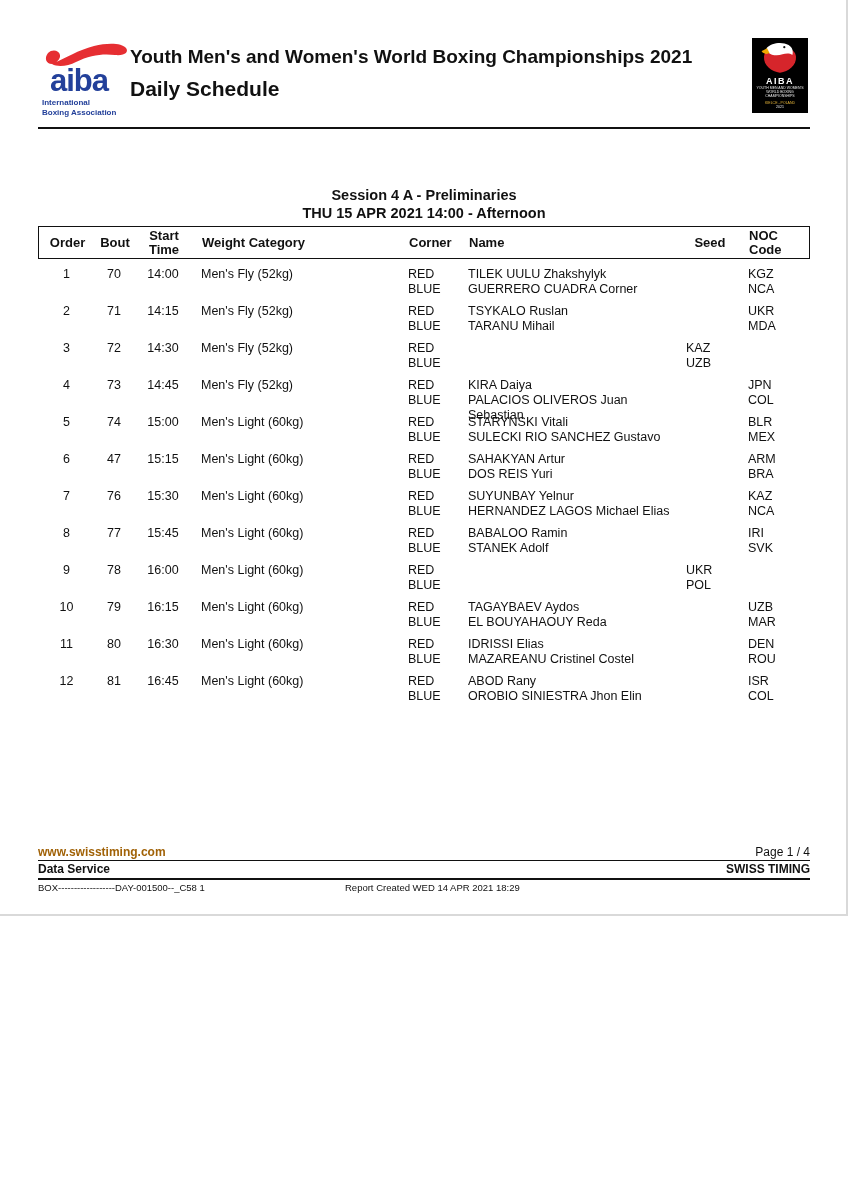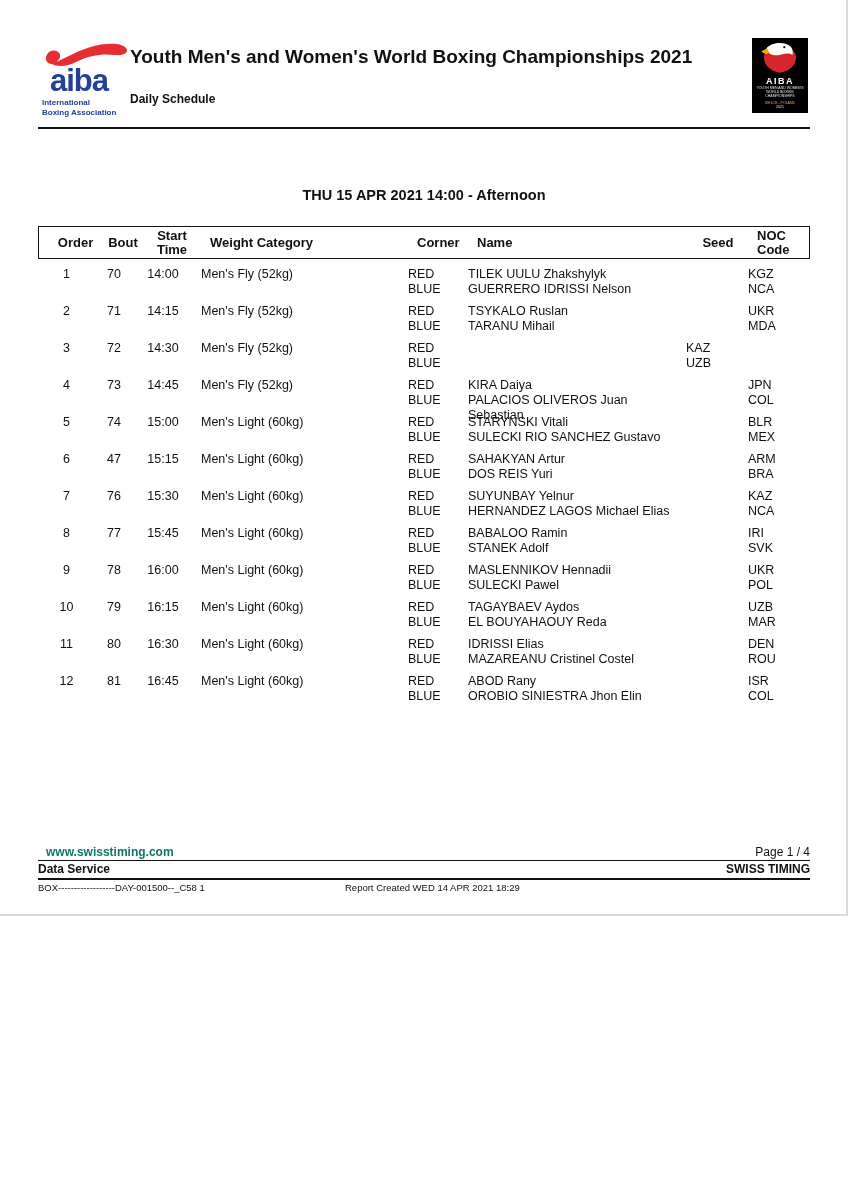--- a/index.html
+++ b/index.html
@@ -9,58 +9,58 @@
     position:relative; width:848px; height:916px; background:#fff; overflow:hidden;
     box-shadow: inset -2px 0 0 #d9d9d9, inset 0 -2px 0 #d9d9d9;
   }
 
   
   .aiba-logo { position:absolute; left:42px; top:40px; width:95px; }
   .aiba-word { color:#23409a; font-weight:bold; font-size:31px; line-height:26px; letter-spacing:-1px; margin-top:-6px; padding-left:8px; }
   .aiba-sub  { color:#23409a; font-size:8px; font-weight:bold; line-height:9.5px; margin-top:4px; }
   .titles { position:absolute; left:130px; right:105px; top:46px; text-align:left; }
   .doc-title { font-size:19px; font-weight:bold; letter-spacing:0; }
-  .doc-subtitle { font-size:12px; font-weight:bold; margin-top:24px; }
+  .doc-subtitle { font-size:21px; font-weight:bold; margin-top:9px; }
   .event-logo {
     position:absolute; right:40px; top:38px; width:56px; height:75px; background:#000;
     display:flex; flex-direction:column; align-items:center; overflow:hidden;
   }
   .event-logo svg { width:40px; height:32px; margin-top:4px; }
   .event-brand { color:#fff; font-weight:bold; font-size:9px; letter-spacing:1.5px; margin-top:2px; }
   .event-tiny  { color:#e9e9e9; font-size:3.5px; line-height:4.2px; text-align:center; }
   .event-tiny.gold { color:#e8b73a; margin-top:2px; }
   .top-rule { position:absolute; left:38px; right:38px; top:127px; height:2px; background:#111; }
 
   
   .session { position:absolute; left:0; right:0; top:186px; text-align:center; font-weight:bold; font-size:14.5px; line-height:18px; }
 
   
   .schedule { position:absolute; left:38px; top:226px; width:772px; }
   .grid { display:grid; grid-template-columns:57px 38px 60px 207px 68px 210px 62px 70px; }
   .thead {
     border:1.5px solid #111; min-height:33px; align-items:center;
-    font-weight:bold; font-size:13px; line-height:13.5px; padding:2px 8px;
+    font-weight:bold; font-size:13px; line-height:13.5px; padding:2px 0;
   }
   .th { white-space:pre-line; }
   .t-center { text-align:center; }
   .t-pad { padding-left:8px; }
   .tbody { margin-top:8px; }
   .bout-row { font-size:12.5px; line-height:15px; margin-bottom:7px; }
   .cell-top { padding-top:0; }
   .two-line div { height:15px; }
 
   
   .footer { position:absolute; left:38px; right:38px; bottom:22px; }
   .f-row { display:flex; justify-content:space-between; font-size:12px; line-height:14px; }
   .bold { font-weight:bold; }
   .f-line-thin  { height:0; border-top:1.5px solid #111; margin:1px 0 1px 0; }
   .f-line-thick { height:0; border-top:2.5px solid #111; margin:2px 0 2px 0; }
   .f-row3 { position:relative; font-size:9.5px; line-height:12px; margin-top:1px; }
   .report-created { position:absolute; left:307px; top:0; }
-  a.site { color:#0f766e; text-decoration:none;margin-left:8px; }
+  a.site { color:#a16207; text-decoration:none; }
 </style>
 </head>
 <body>
 
 <div class="page">
 
   <div class="aiba-logo">
     <svg viewBox="0 0 88 30" width="88" height="30">
       <path d="M10 24 C4 24 2 18 6 13 C10 9 17 10 18 15 C18.5 18 16 22 12 23 C24 18 36 10 52 6 C66 2.5 80 3 84 8 C87 12 83 16 73 15 C61 13.5 48 15 34 22 C26 26 16 27.5 10 24 Z" fill="#e62e32"></path>
     </svg>
@@ -86,20 +86,21 @@
     <div class="event-brand">AIBA</div>
     <div class="event-tiny">YOUTH MEN AND WOMEN'S</div>
     <div class="event-tiny">WORLD BOXING CHAMPIONSHIPS</div>
     <div class="event-tiny gold">KIELCE - POLAND</div>
     <div class="event-tiny">2021</div>
   </div>
 
   <div class="top-rule"></div>
 
   <div class="session">
+    <div>Session 4 A - Preliminaries</div>
     <div>THU 15 APR 2021 14:00 - Afternoon</div>
   </div>
 
   <div class="schedule">
     <div class="grid thead">
       <div class="th t-center">Order</div>
       <div class="th t-center">Bout</div>
       <div class="th t-center">Start
 Time</div>
       <div class="th t-pad">Weight Category</div>
@@ -114,21 +115,21 @@
       <div class="t-center cell-top">1</div>
       <div class="t-center cell-top">70</div>
       <div class="t-center cell-top">14:00</div>
       <div class="t-pad cell-top">Men's Fly (52kg)</div>
       <div class="t-pad two-line">
         <div>RED</div>
         <div>BLUE</div>
       </div>
       <div class="two-line">
         <div>TILEK UULU Zhakshylyk</div>
-        <div>GUERRERO IDRISSI Nelson</div>
+        <div>GUERRERO CUADRA Corner</div>
       </div>
       <div class="t-center cell-top"></div>
       <div class="t-pad two-line">
         <div>KGZ</div>
         <div>NCA</div>
       </div>
     </div>
 
     <div class="grid bout-row">
       <div class="t-center cell-top">2</div>
@@ -268,24 +269,20 @@
 
     <div class="grid bout-row">
       <div class="t-center cell-top">9</div>
       <div class="t-center cell-top">78</div>
       <div class="t-center cell-top">16:00</div>
       <div class="t-pad cell-top">Men's Light (60kg)</div>
       <div class="t-pad two-line">
         <div>RED</div>
         <div>BLUE</div>
       </div>
-      <div class="two-line">
-        <div>MASLENNIKOV Hennadii</div>
-        <div>SULECKI Pawel</div>
-      </div>
       <div class="t-center cell-top"></div>
       <div class="t-pad two-line">
         <div>UKR</div>
         <div>POL</div>
       </div>
     </div>
 
     <div class="grid bout-row">
       <div class="t-center cell-top">10</div>
       <div class="t-center cell-top">79</div>

